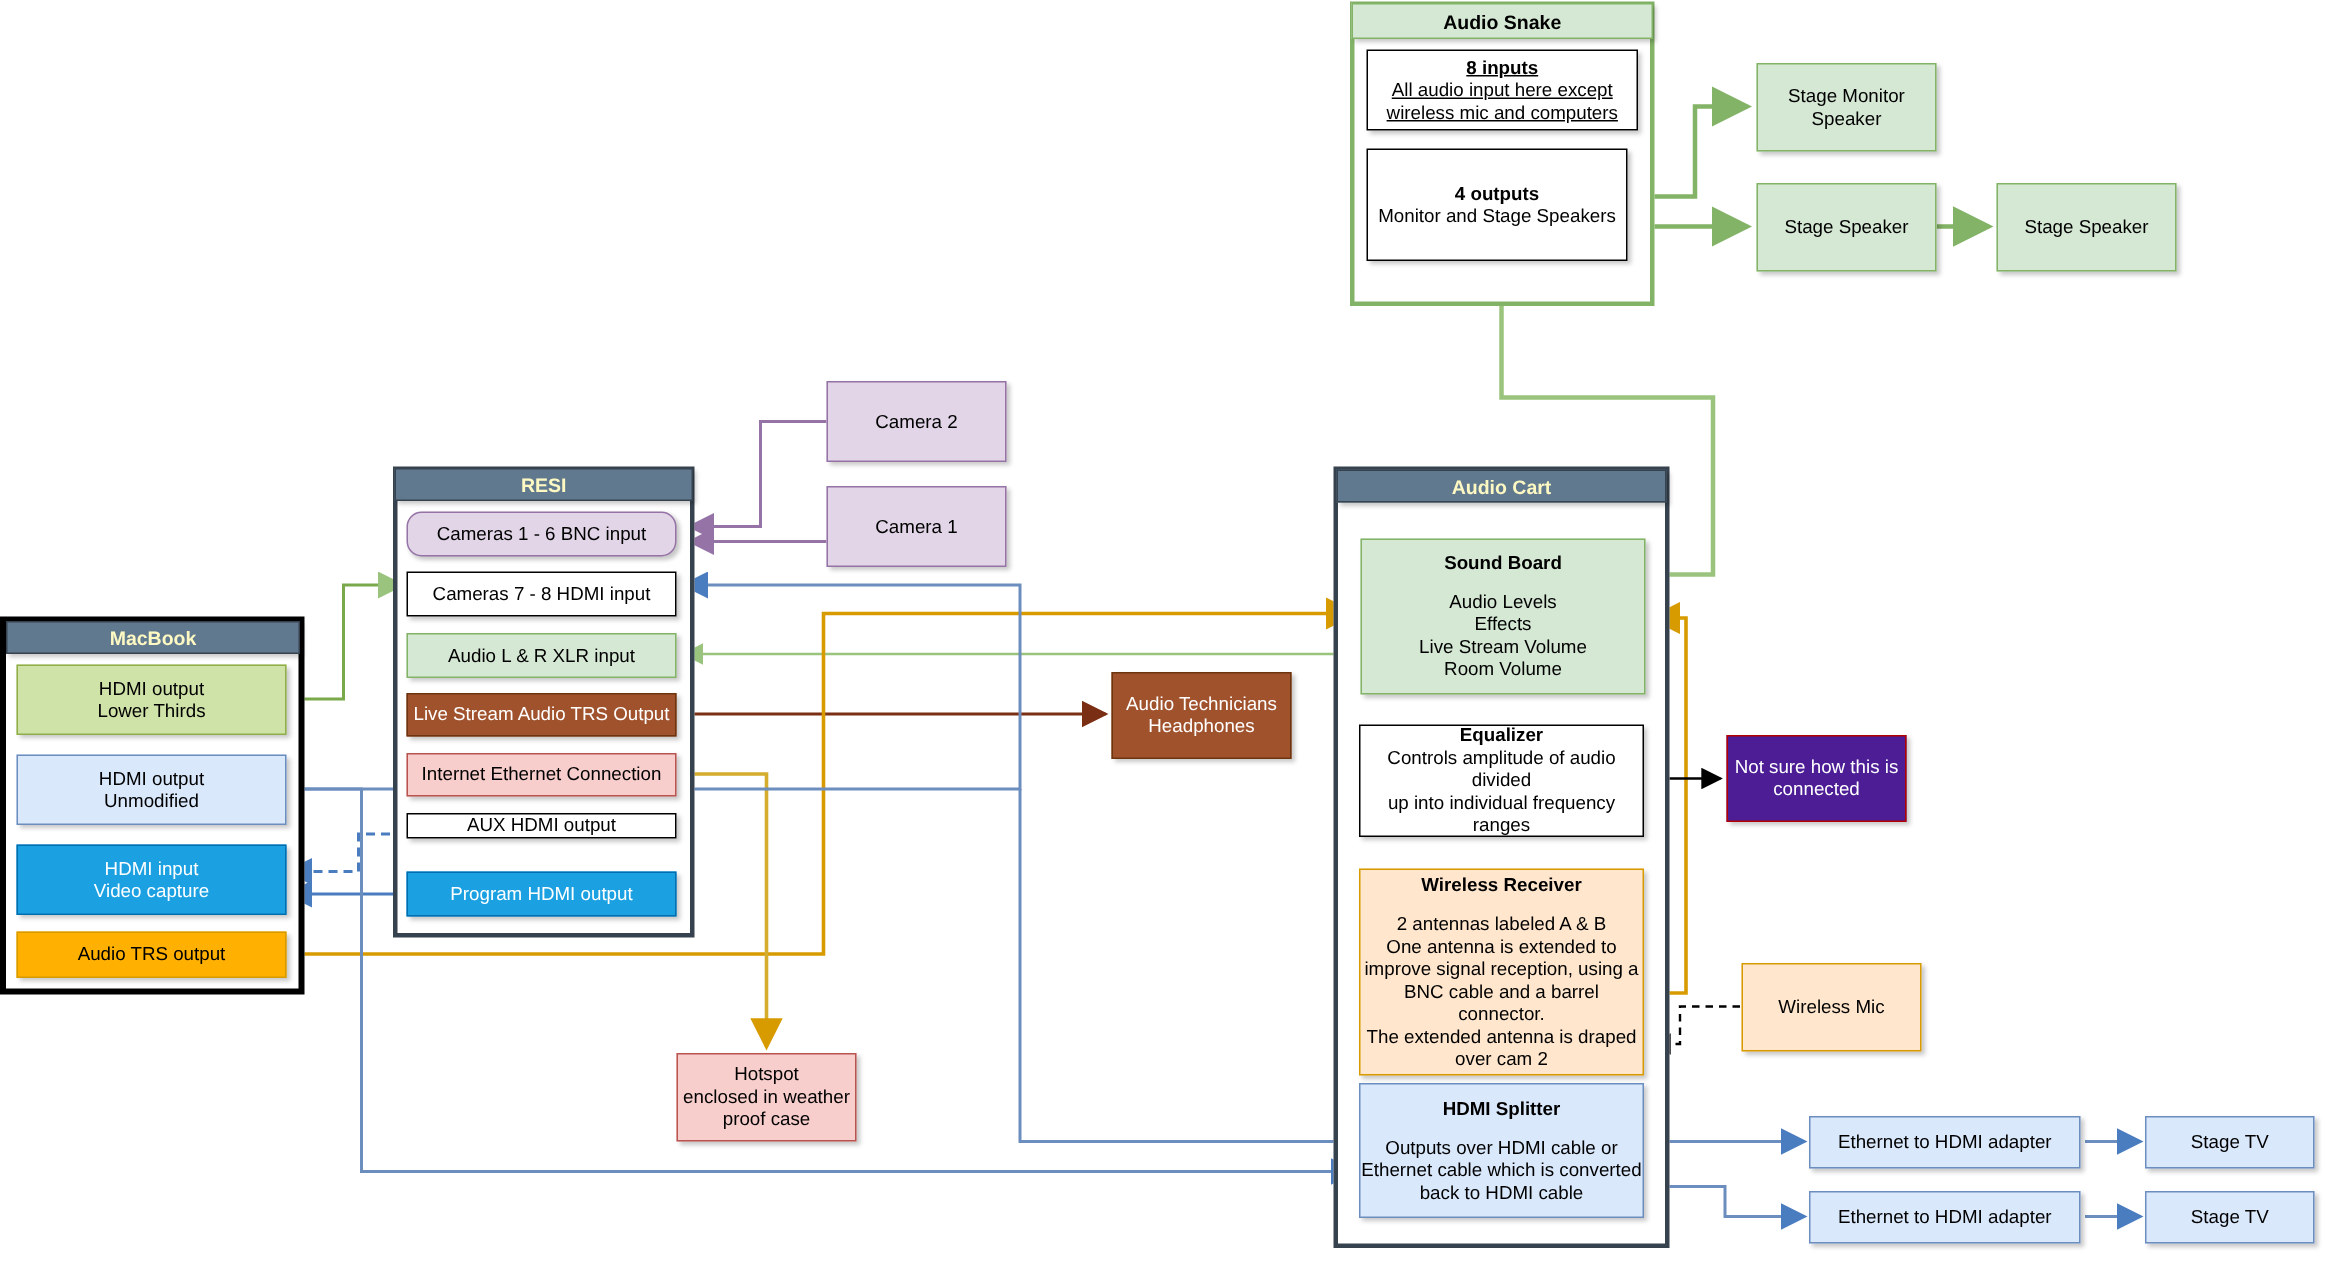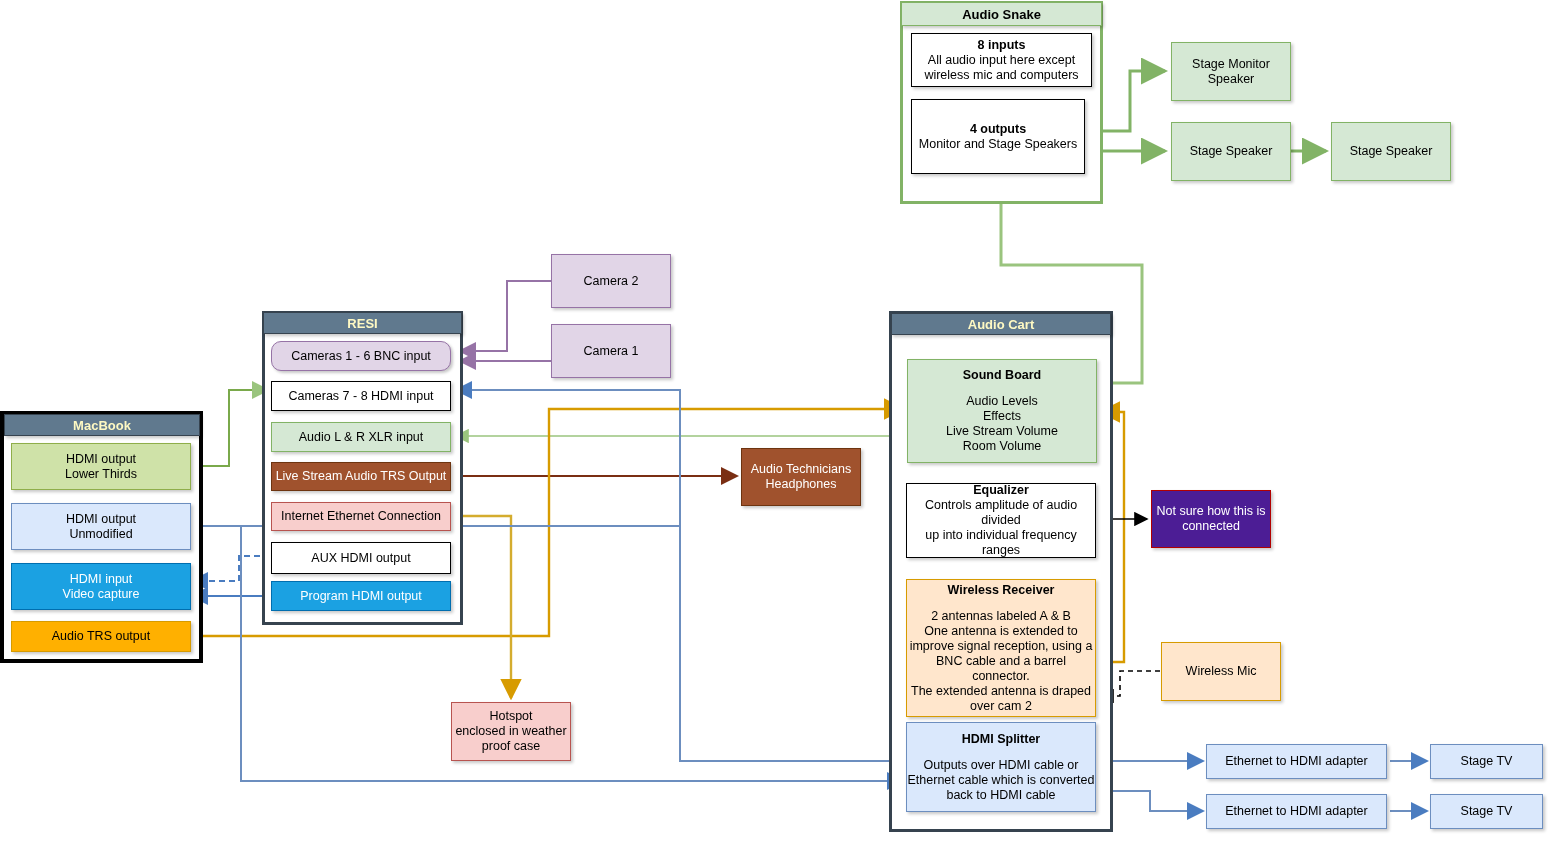--- a/index.html
+++ b/index.html
@@ -122,21 +122,21 @@
     <path d="M1390,761 L1427,761" stroke="#6c8ebf" stroke-width="2" marker-end="url(#ar-blue)"></path>
     <path d="M1390,811 L1427,811" stroke="#6c8ebf" stroke-width="2" marker-end="url(#ar-blue)"></path>
   </g>
 </svg>
 
 <div class="shell shell-green" style="left:900px;top:1px;width:203px;height:203px;"></div>
 <div class="shell-hdr greenhdr" style="left:901px;top:2px;width:201px;height:24px;">
   <span>Audio Snake</span>
 </div>
 
-<div class="node b-white" style="left:911px;top:33px;width:181px;height:54px;">
+<div class="node b-white" style="left:911px;top:33px;width:181px;height:54px;text-decoration:underline;">
   <span class="ttl">8 inputs</span>
   <span class="bdy">All audio input here except</span>
   <span class="bdy">wireless mic and computers</span>
 </div>
 
 <div class="node b-white" style="left:911px;top:99px;width:174px;height:75px;">
   <span class="ttl">4 outputs</span>
   <span class="bdy">Monitor and Stage Speakers</span>
 </div>
 
@@ -190,21 +190,21 @@
 </div>
 <div class="node b-limeg" style="left:271px;top:422px;width:180px;height:30px;">
   <span class="bdy">Audio L &amp; R XLR input</span>
 </div>
 <div class="node b-brown" style="left:271px;top:462px;width:180px;height:29px;">
   <span class="bdy">Live Stream Audio TRS Output</span>
 </div>
 <div class="node b-pink" style="left:271px;top:502px;width:180px;height:29px;">
   <span class="bdy">Internet Ethernet Connection</span>
 </div>
-<div class="node b-white" style="left:271px;top:542px;width:180px;height:32px;text-align:right;">
+<div class="node b-white" style="left:271px;top:542px;width:180px;height:17px;text-align:right;">
   <span class="bdy">AUX HDMI output</span>
 </div>
 <div class="node b-blue" style="left:271px;top:581px;width:180px;height:30px;">
   <span class="bdy">Program HDMI output</span>
 </div>
 
 <div class="node b-purple" style="left:551px;top:254px;width:120px;height:54px;">
   <span class="bdy">Camera 2</span>
 </div>
 <div class="node b-purple" style="left:551px;top:324px;width:120px;height:54px;">

